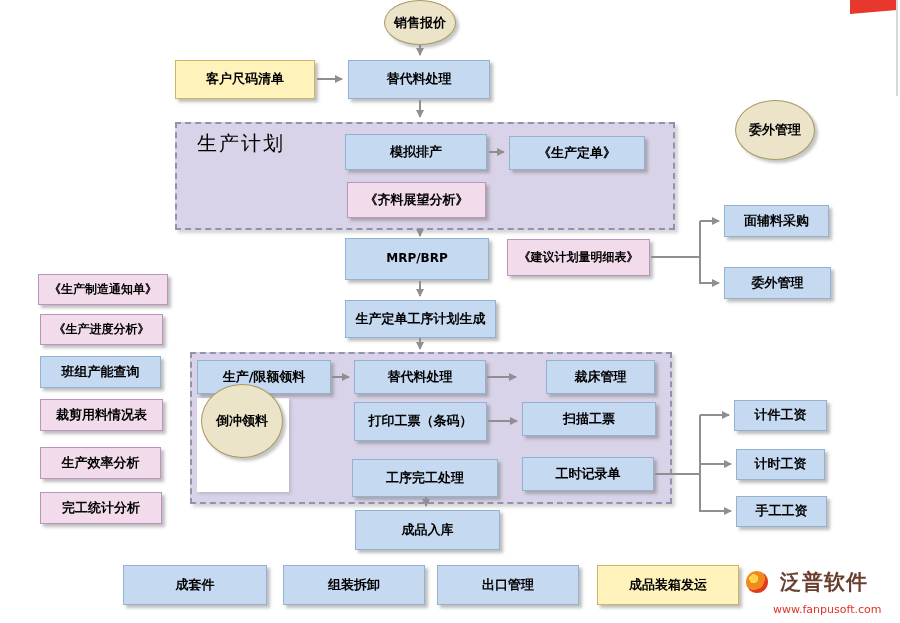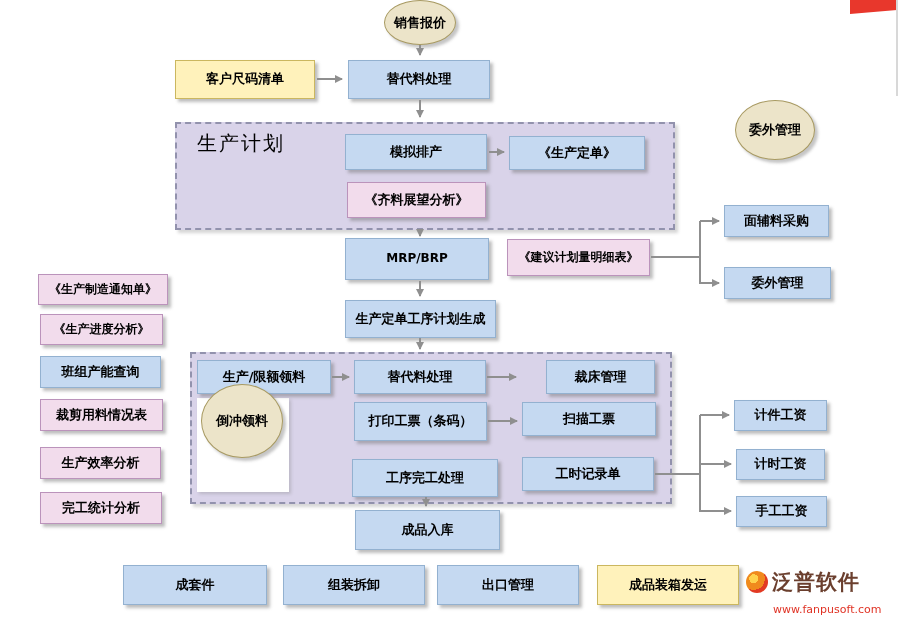--- a/index.html
+++ b/index.html
@@ -35,21 +35,21 @@
   }
   .white-rect{
     position:absolute;background:#ffffff;box-shadow:2px 2px 3px rgba(120,120,120,.3);z-index:3;
   }
   .connectors{
     position:absolute;left:0;top:0;z-index:5;pointer-events:none;
   }
   .ribbon{position:absolute;left:848px;top:0;z-index:6;}
   .edge-line{position:absolute;left:896px;top:0;width:2px;height:96px;background:#d8d8d8;z-index:6;}
   .logo{position:absolute;left:746px;top:568px;z-index:6;cursor:pointer;}
-  .logo-row{display:flex;align-items:center;gap:4px;}
+  .logo-row{display:flex;align-items:center;gap:12px;}
   .logo-icon{
     width:22px;height:22px;border-radius:50%;flex:0 0 auto;
     background:radial-gradient(circle at 35% 35%, #ffd24d 0 22%, #f08a1d 22% 55%, #e23a23 55% 100%);
   }
   .logo-brand{font-size:21px;font-weight:bold;color:#6b3f2e;letter-spacing:1px;}
   .logo-url{font-size:11px;color:#e03325;margin-left:27px;margin-top:7px;}
 </style>
 </head>
 <body>
 

